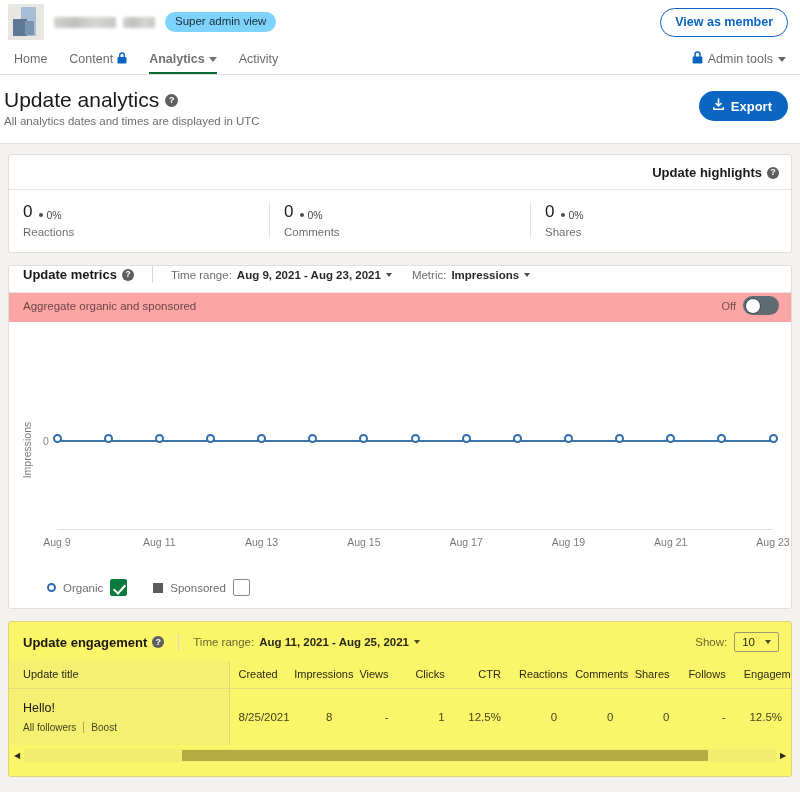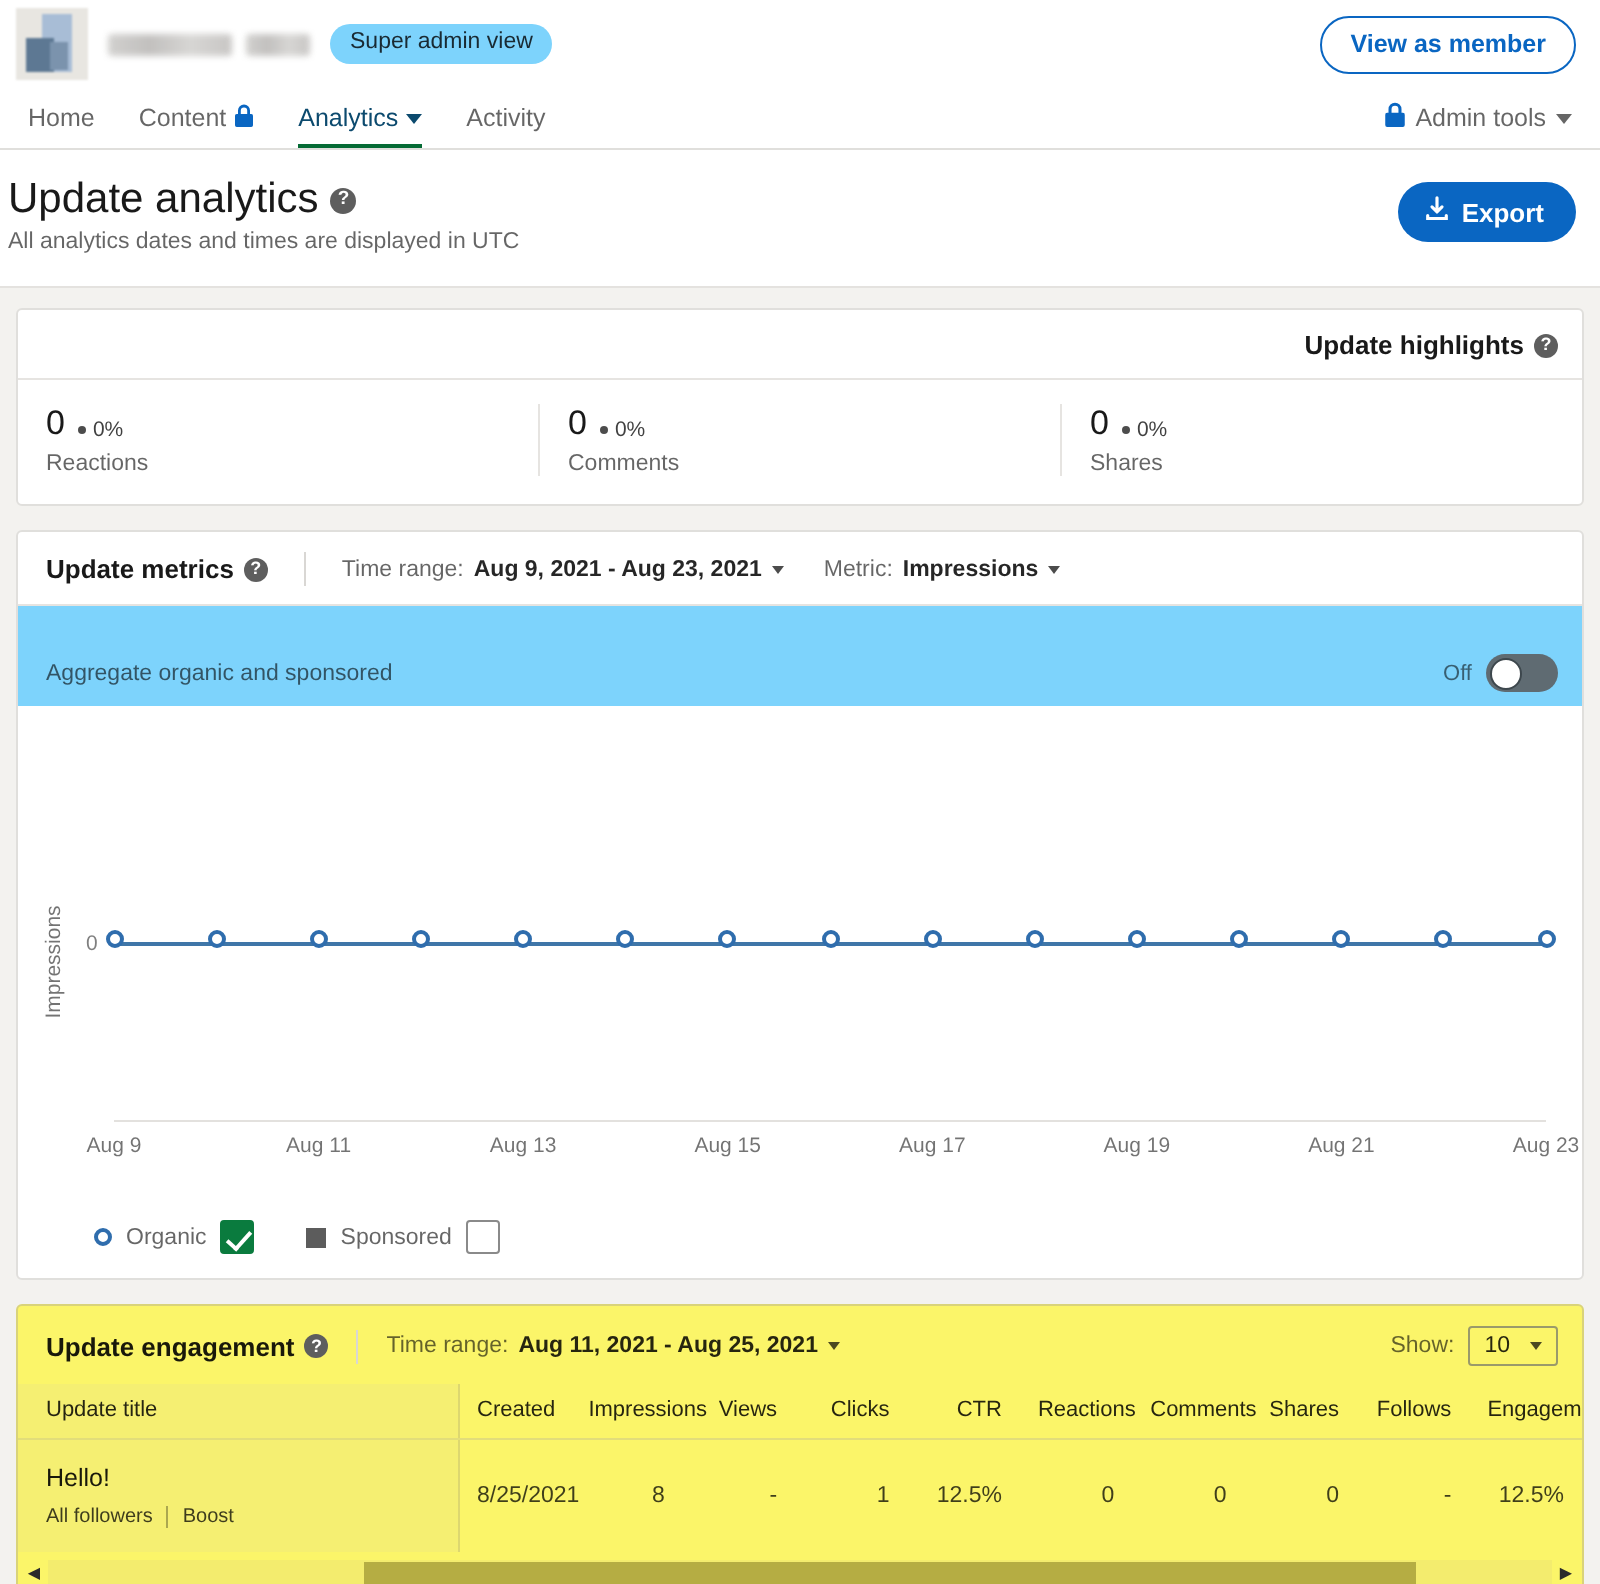--- a/index.html
+++ b/index.html
@@ -90,22 +90,22 @@
     display: flex; align-items: center; gap: 4px;
     padding: 0 11px;
     font-size: 12.5px;
     color: rgba(0,0,0,0.6);
     cursor: pointer;
     position: relative;
     white-space: nowrap;
   }
   .nav-item:first-child { padding-left: 4px; }
   .nav-item.active {
-    color: #0c4a6e;
-    font-weight: 400;
+    color: #737373;
+    font-weight: 700;
   }
   .nav-item.active::after {
     content: "";
     position: absolute;
     left: 11px; right: 11px; bottom: 0;
     height: 2px;
     background: #056b35;
   }
   .nav-right {
     margin-left: auto;
@@ -226,21 +226,21 @@
   .stat-label {
     font-size: 11.5px;
     color: rgba(0,0,0,0.6);
     margin-top: 4px;
   }
 
   
   .metrics-head {
     display: flex;
     align-items: center;
-    padding: 10px 12px 9px 14px;
+    padding: 0 12px 9px 14px;
     gap: 4px;
   }
   .vsep {
     width: 1px; height: 17px;
     background: #d9d7d4;
     margin: 0 14px;
   }
   .ctrl {
     display: flex; align-items: center; gap: 5px;
     font-size: 11.5px;
@@ -252,24 +252,24 @@
   .ctrl .lbl { color: rgba(0,0,0,0.6); }
   .ctrl .val { font-weight: 600; }
   .caret-sm {
     width: 0; height: 0;
     border-left: 3.5px solid transparent;
     border-right: 3.5px solid transparent;
     border-top: 4.5px solid rgba(0,0,0,0.7);
   }
 
   .aggregate-bar {
-    background: #7dd3fc;
-    display: flex;
-    align-items: center;
-    padding: 24px 12px 7px 14px;
+    background: #fca5a5;
+    display: flex;
+    align-items: center;
+    padding: 3px 12px 7px 14px;
     font-size: 11.5px;
     color: rgba(0,0,0,0.6);
     border-top: 1px solid #e6e4e1;
   }
   .toggle-wrap {
     margin-left: auto;
     display: flex; align-items: center; gap: 7px;
   }
   .toggle-lbl { font-size: 11px; color: rgba(0,0,0,0.55); }
   .toggle {

